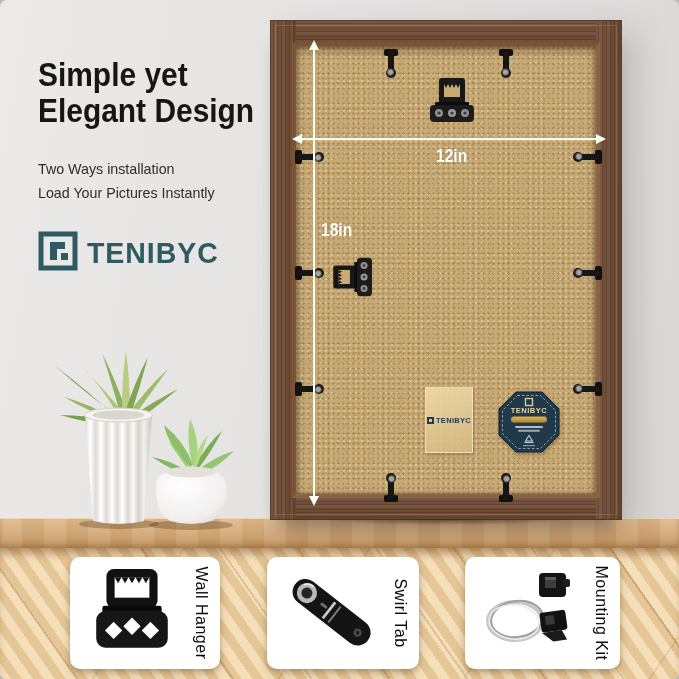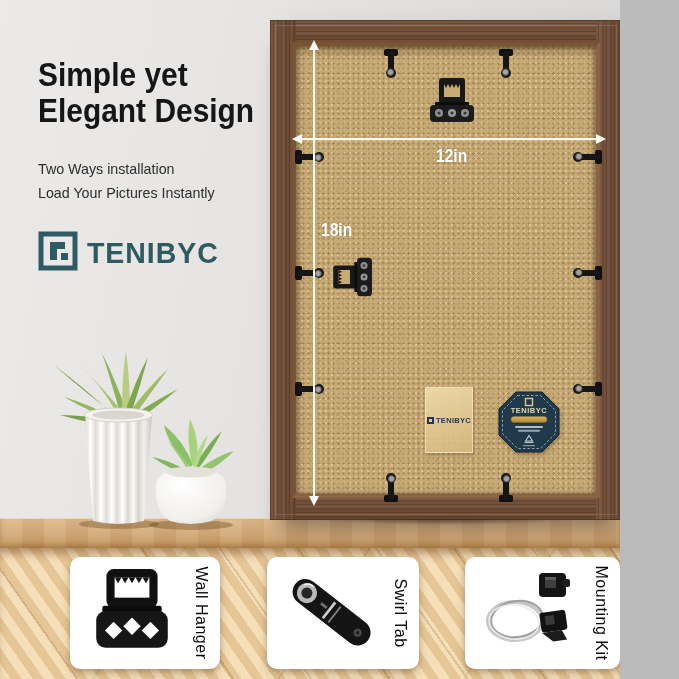--- a/index.html
+++ b/index.html
@@ -1,18 +1,18 @@
 <!DOCTYPE html>
 <html><head>
 <meta charset="utf-8">
 <style>
   html,body{margin:0;padding:0;background:#bbb;}
-  .stage{position:relative;width:620px;height:679px;overflow:hidden;
+  .stage{position:relative;width:679px;height:679px;overflow:hidden;
     font-family:"Liberation Sans",sans-serif;
-    background:linear-gradient(100deg,#ebeae8 0%,#e5e4e2 40%,#d8d7d6 100%);}
+    background:linear-gradient(100deg,#ebeae8 0%,#e5e4e2 40%,#d8d7d6 100%);border-radius:7px;}
   
   .copy{position:absolute;left:38px;top:56px;z-index:2;}
   .title{font-size:34px;font-weight:700;color:#161616;line-height:1.07;
     transform:scaleX(.88);transform-origin:left top;white-space:nowrap;}
   .subtitle{margin-top:28px;font-size:15px;color:#2d2d2d;line-height:1.6;
     transform:scaleX(.95);transform-origin:left top;white-space:nowrap;}
   .brandrow{margin-top:26px;display:flex;align-items:center;gap:9px;}
   .wordmark{font-size:30px;font-weight:700;color:#2e5a61;letter-spacing:1px;
     transform:scaleX(.95);transform-origin:left center;white-space:nowrap;}
   

